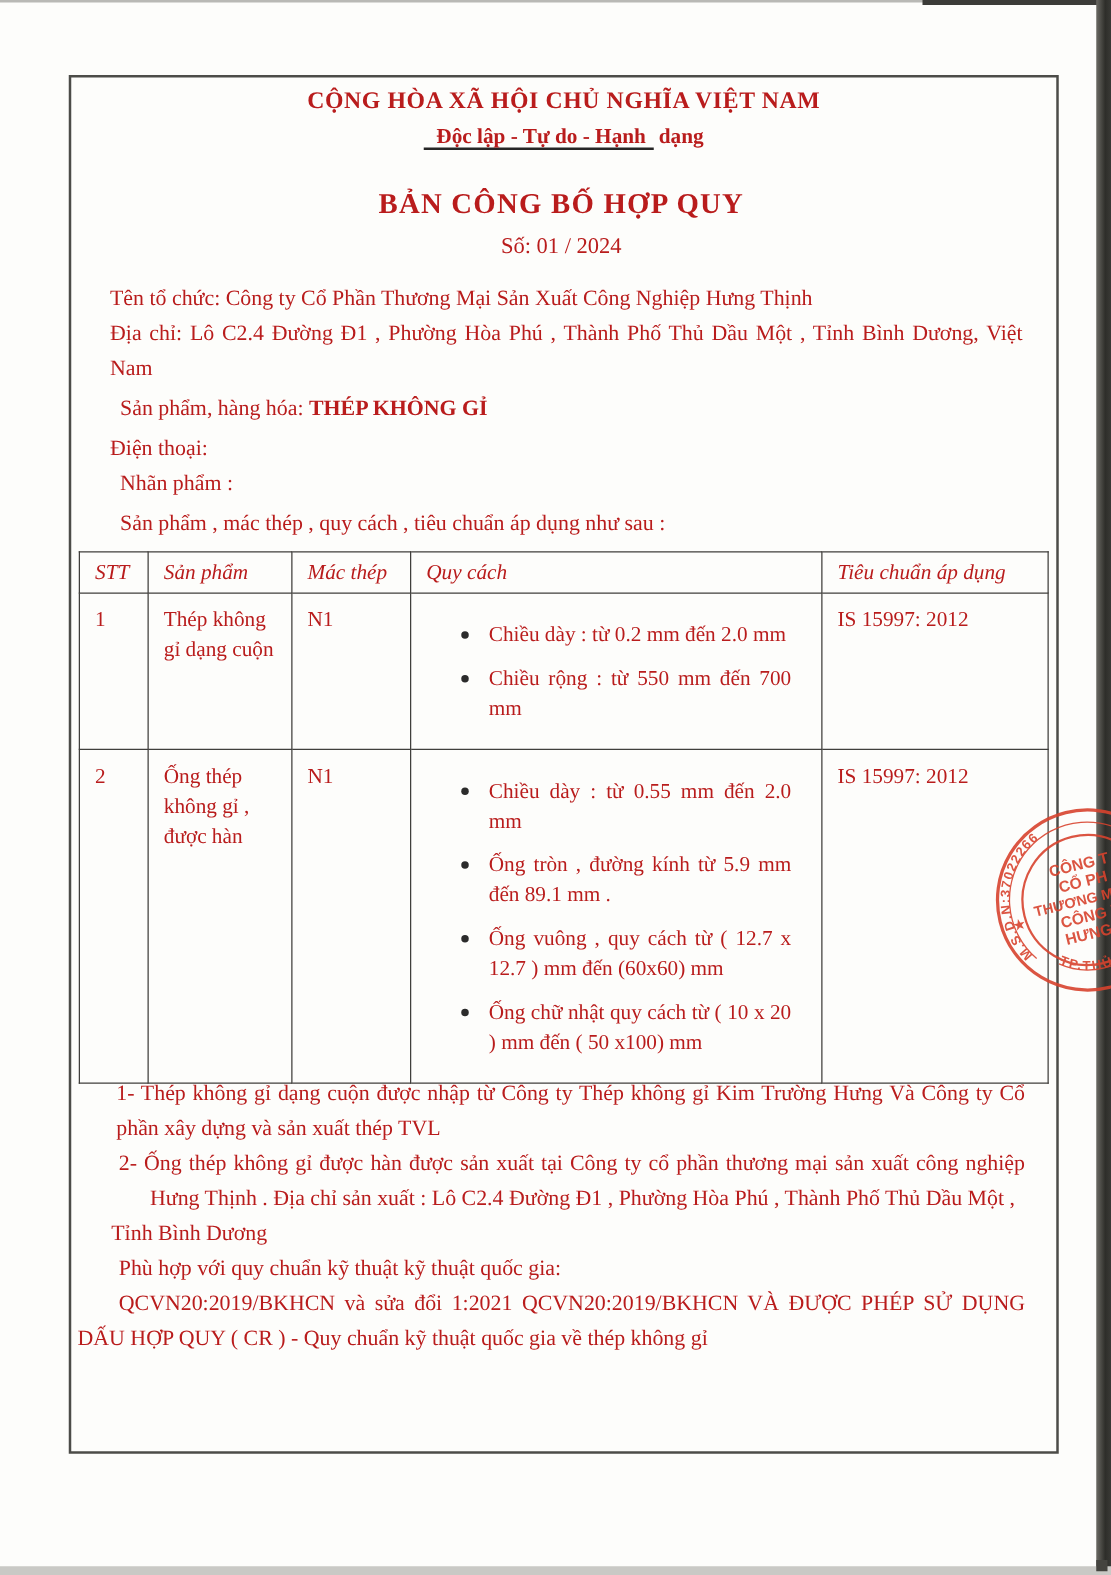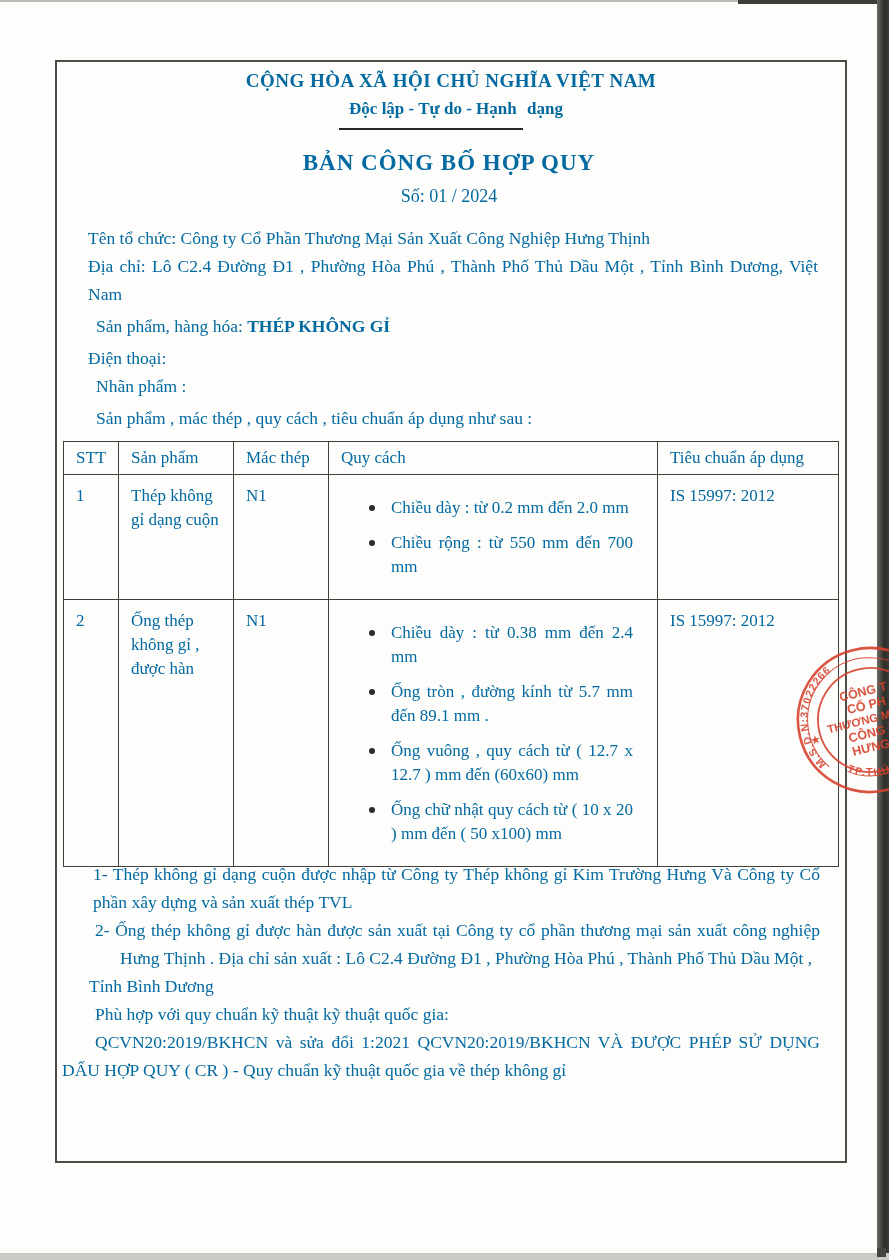--- a/index.html
+++ b/index.html
@@ -2,39 +2,39 @@
 <html><head>
 <meta charset="utf-8">
 <style>
   html,body{margin:0;padding:0;}
   .page{
     position:relative;
     width:889px;height:1260px;
     background:#fdfdfb;
     overflow:hidden;
     font-family:"Liberation Serif","DejaVu Serif",serif;
-    color:#0369a1;
+    color:#b91c1c;
   }
   
   .scan-top-line{position:absolute;top:0;left:0;width:100%;height:2px;background:#b9b9b5;}
   .scan-top-dark{position:absolute;top:0;left:738px;width:151px;height:4px;background:#3c3c38;}
   .scan-right-band{position:absolute;top:0;right:0;width:12px;height:100%;
     background:linear-gradient(to right,#6b6a64,#2e2e2a 60%,#3a3a36);}
   .scan-bottom-band{position:absolute;bottom:0;left:0;width:100%;height:7px;background:#c9c9c5;}
   .scan-bottom-dot{position:absolute;right:3px;bottom:3px;width:9px;height:9px;background:#45443f;}
 
   .frame{
     position:absolute;left:55px;top:60px;width:792px;height:1103px;
     border:2px solid #4c4c48;box-sizing:border-box;
   }
 
   .header-block{position:absolute;left:55px;top:70px;width:792px;text-align:center;}
   .national-title{font-size:19px;font-weight:bold;letter-spacing:.5px;}
   .motto{font-size:17px;font-weight:bold;margin-top:7px;}
-  .motto .u{border-bottom:2px solid #262626;padding:0 6px 10px 10px;}
+  .motto .u{border-bottom:2px solid #262626;padding:0 6px 0 10px;}
 
   .title-block{position:absolute;left:55px;top:150px;width:788px;text-align:center;}
   .doc-title{font-size:23px;font-weight:bold;letter-spacing:1px;}
   .doc-number{font-size:18px;margin-top:10px;}
 
   .info-block{position:absolute;left:88px;top:224px;width:730px;font-size:17.5px;line-height:28px;}
   .info-block p{margin:0;text-align:justify;}
   .info-block p.gap{margin-top:4px;}
   .info-block p.ind{padding-left:8px;}
   .bold{font-weight:bold;}
@@ -44,21 +44,21 @@
     border-collapse:collapse;table-layout:fixed;
     font-size:17px;line-height:24px;
   }
   table.spec th,table.spec td{
     border:1.5px solid #403f3c;
     vertical-align:top;
     padding:9px 8px 8px 12px;
     font-weight:normal;text-align:left;
     overflow:hidden;
   }
-  table.spec th{height:24px;vertical-align:middle;padding-top:4px;padding-bottom:4px;}
+  table.spec th{height:24px;vertical-align:middle;padding-top:4px;padding-bottom:4px;font-style:italic;}
   col.c-stt{width:55px;}col.c-sp{width:115px;}col.c-mt{width:95px;}col.c-qc{width:329px;}col.c-tc{width:181px;}
   .cell-center{text-align:center;}
   .cell-justify{text-align:justify;padding-right:10px;}
   td.h-row1{height:100px;}td.h-row2{height:234px;}
   ul.spec-list{margin:12px;padding:0 4px 0 38px;list-style:none;}
   ul.spec-list li{position:relative;margin:0 0 11px 0;text-align:justify;}
   ul.spec-list li::before{
     content:"";position:absolute;left:-22px;top:9px;
     width:6px;height:6px;border-radius:50%;background:#2b2b2b;
   }
@@ -135,22 +135,22 @@
           </ul>
         </td>
         <td>IS 15997: 2012</td>
       </tr>
       <tr>
         <td class="cell-center h-row2">2</td>
         <td class="cell-justify">Ống thép không gỉ , được hàn</td>
         <td class="cell-center">N1</td>
         <td>
           <ul class="spec-list">
-            <li>Chiều dày : từ 0.38 mm đến 2.4 mm</li>
-            <li>Ống tròn , đường kính từ 5.7 mm đến 89.1 mm .</li>
+            <li>Chiều dày : từ 0.55 mm đến 2.0 mm</li>
+            <li>Ống tròn , đường kính từ 5.9 mm đến 89.1 mm .</li>
             <li>Ống vuông , quy cách từ ( 12.7 x 12.7 ) mm đến (60x60) mm</li>
             <li>Ống chữ nhật quy cách từ ( 10 x 20 ) mm đến ( 50 x100) mm</li>
           </ul>
         </td>
         <td>IS 15997: 2012</td>
       </tr>
     </tbody>
   </table>
 
   <div class="notes-block">

